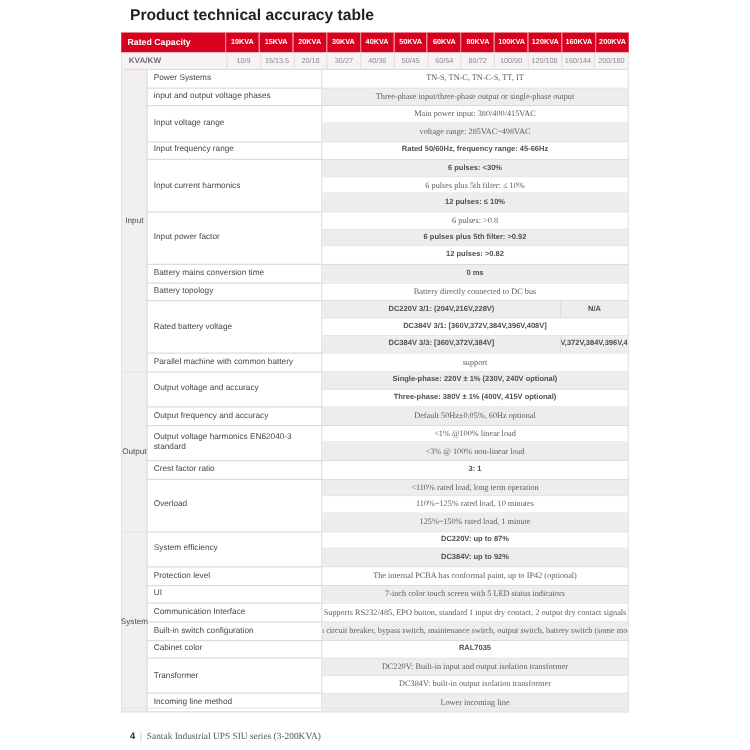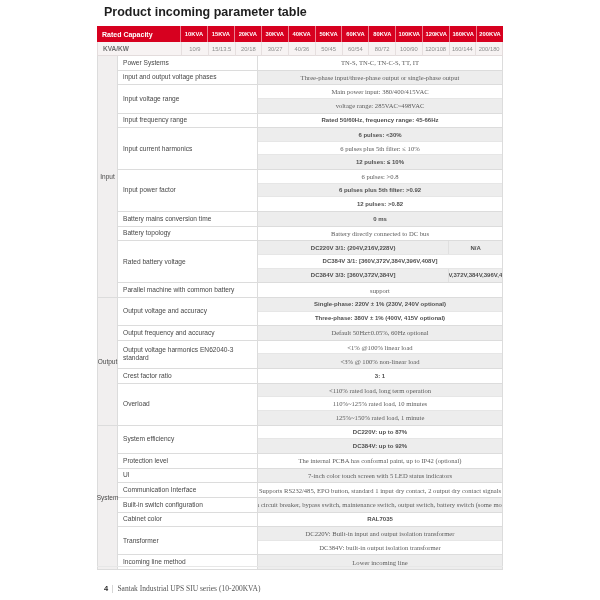--- a/index.html
+++ b/index.html
@@ -48,21 +48,21 @@
   .footer-rule{position:absolute;left:97px;top:566px;width:406px;height:1px;background:#e7e7e7;}
   .footer{position:absolute;left:104px;top:584px;font-size:7.5px;color:#555;
     font-family:"Liberation Serif",serif;}
   .footer .pg{font-family:"Liberation Sans",sans-serif;font-weight:bold;color:#2b2b2b;}
   .footer .sep{color:#999;padding:0 2px;}
 </style>
 </head>
 <body>
 
 <div class="page">
-  <h1 class="title">Product incoming parameter table</h1>
+  <h1 class="title">Product technical accuracy table</h1>
 
   <div class="param-table">
     <div class="hrow" id="capRow">
       <div class="th-capacity">Rated Capacity</div>
     <div class="thcap">10KVA</div>
         <div class="thcap">15KVA</div>
         <div class="thcap">20KVA</div>
         <div class="thcap">30KVA</div>
         <div class="thcap">40KVA</div>
         <div class="thcap">50KVA</div>
@@ -329,15 +329,15 @@
             </div>
           </div>
         </div>
       </div>
   </div>
 
   <div class="footer-rule"></div>
   <div class="footer">
     <span class="pg">4</span>
     <span class="sep">|</span>
-    <span>Santak Industrial UPS SIU series (10-200KVA)</span>
+    <span>Santak Industrial UPS SIU series (3-200KVA)</span>
   </div>
 </div>
 
 </body></html>

